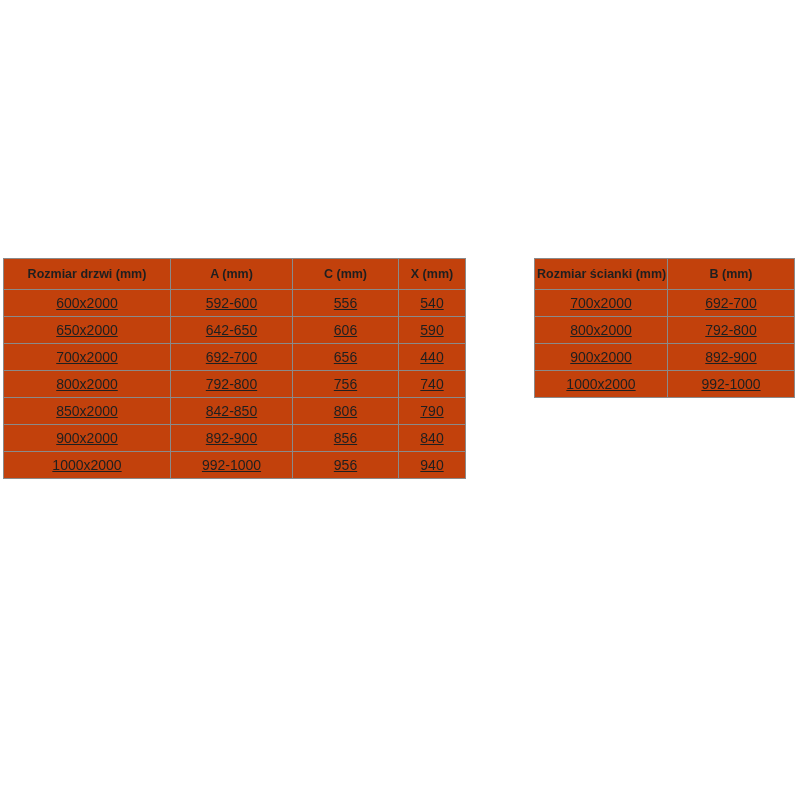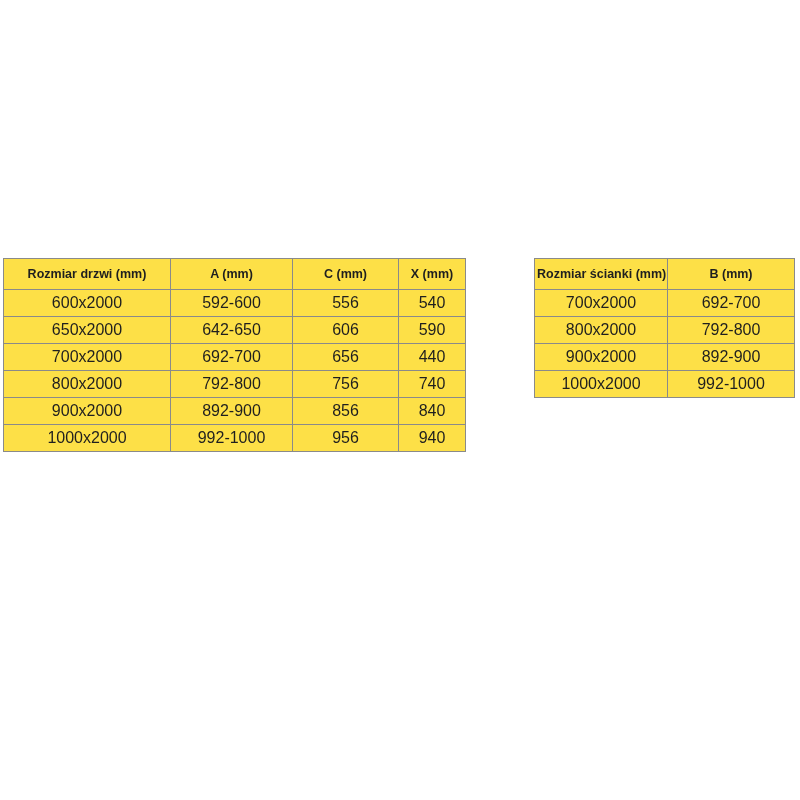--- a/index.html
+++ b/index.html
@@ -12,39 +12,40 @@
     height: 800px;
     background: #ffffff;
     font-family: "Liberation Sans", sans-serif;
     color: #1f1f1f;
     overflow: hidden;
   }
   .spec-table {
     position: absolute;
     border-collapse: collapse;
     table-layout: fixed;
-    background: #fde047;
+    background: #c2410c;
   }
   .spec-table th, .spec-table td {
     border: 1px solid #8a8a8a;
     text-align: center;
     vertical-align: middle;
     padding: 0 2px;
     overflow: hidden;
     white-space: nowrap;
   }
   .spec-table th {
     font-weight: bold;
     font-size: 12.5px;
     height: 30px;
   }
   .spec-table td {
-    font-size: 16px;
+    font-size: 14px;
     font-weight: normal;
     height: 26px;
+    text-decoration: underline;
   }
   #doorTable {
     left: 3px;
     top: 258px;
     width: 462px;
   }
   #wallTable {
     left: 534px;
     top: 258px;
     width: 260px;
@@ -90,20 +91,26 @@
           <td>656</td>
           <td>440</td>
         </tr>
         <tr>
           <td>800x2000</td>
           <td>792-800</td>
           <td>756</td>
           <td>740</td>
         </tr>
         <tr>
+          <td>850x2000</td>
+          <td>842-850</td>
+          <td>806</td>
+          <td>790</td>
+        </tr>
+        <tr>
           <td>900x2000</td>
           <td>892-900</td>
           <td>856</td>
           <td>840</td>
         </tr>
         <tr>
           <td>1000x2000</td>
           <td>992-1000</td>
           <td>956</td>
           <td>940</td>

